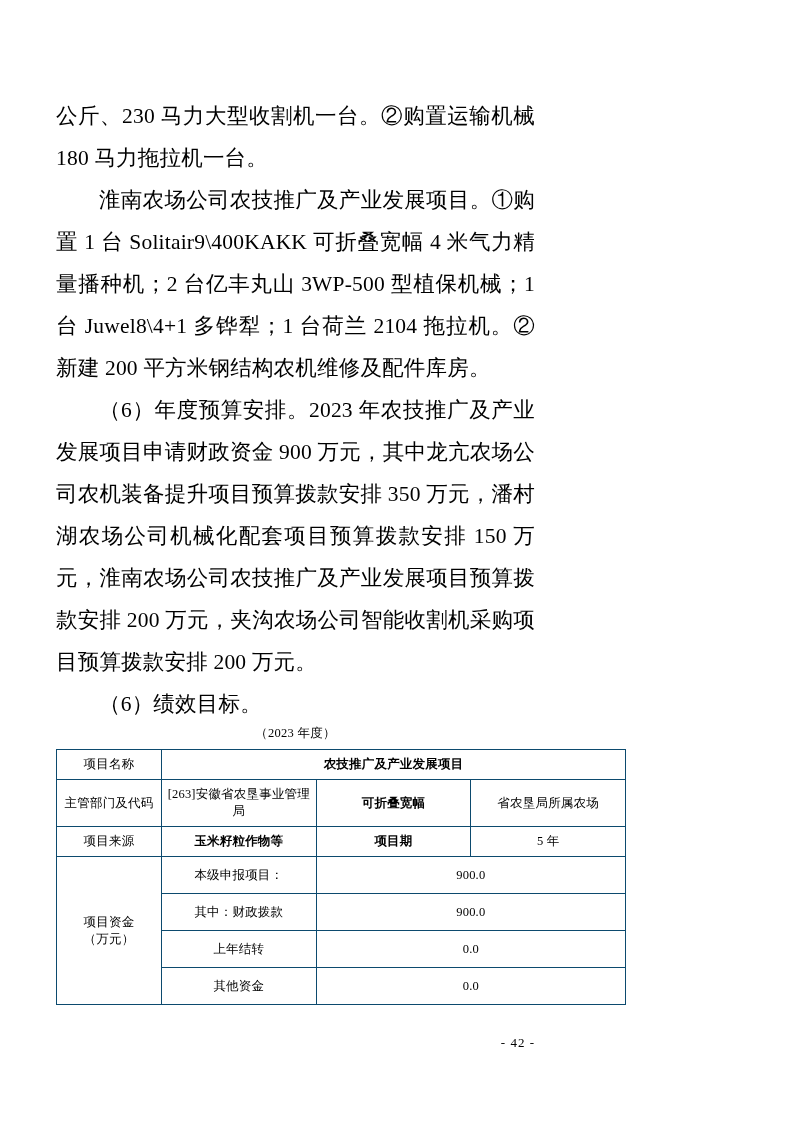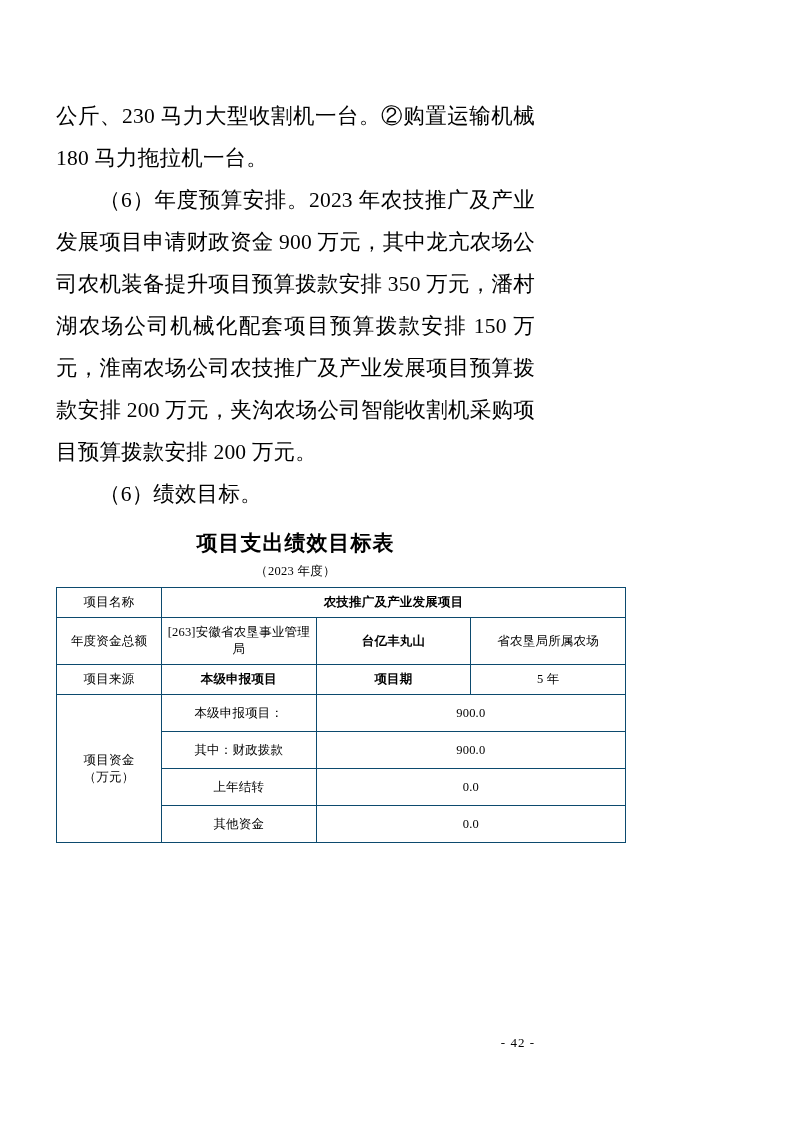--- a/index.html
+++ b/index.html
@@ -96,42 +96,42 @@
   }
   .row-tall td { height: 24px; }
 </style>
 </head>
 <body>
 
 <div class="page">
 
   <div class="body-text">
     <p class="para noindent">公斤、230 马力大型收割机一台。②购置运输机械 180 马力拖拉机一台。</p>
+    <p class="para">淮南农场公司农技推广及产业发展项目。①购置 1 台 Solitair9\400KAKK 可折叠宽幅 4 米气力精量播种机；2 台亿丰丸山 3WP-500 型植保机械；1 台 Juwel8\4+1 多铧犁；1 台荷兰 2104 拖拉机。②新建 200 平方米钢结构农机维修及配件库房。</p>
     <p class="para">（6）年度预算安排。2023 年农技推广及产业发展项目申请财政资金 900 万元，其中龙亢农场公司农机装备提升项目预算拨款安排 350 万元，潘村湖农场公司机械化配套项目预算拨款安排 150 万元，淮南农场公司农技推广及产业发展项目预算拨款安排 200 万元，夹沟农场公司智能收割机采购项目预算拨款安排 200 万元。</p>
     <p class="para">（6）绩效目标。</p>
   </div>
 
-  <div class="doc-title">项目支出绩效目标表</div>
   <div class="doc-subtitle">（2023 年度）</div>
 
   <table class="perf">
     <tbody>
       <tr>
         <td class="lbl">项目名称</td>
         <td colspan="3" class="bold">农技推广及产业发展项目</td>
       </tr>
       <tr>
-        <td class="lbl">年度资金总额</td>
+        <td class="lbl">主管部门及代码</td>
         <td colspan="1" style="width:290px;">[263]安徽省农垦事业管理局</td>
-        <td style="width:78px;" class="bold">台亿丰丸山</td>
+        <td style="width:78px;" class="bold">可折叠宽幅</td>
         <td>省农垦局所属农场</td>
       </tr>
       <tr>
         <td class="lbl">项目来源</td>
-        <td class="bold">本级申报项目</td>
+        <td class="bold">玉米籽粒作物等</td>
         <td class="bold">项目期</td>
         <td>5 年</td>
       </tr>
       <tr class="row-tall">
         <td class="unit-lbl fund-cell" rowspan="4">
           <div>项目资金</div>
           <div>（万元）</div>
         </td>
         <td class="sub-lbl">本级申报项目：</td>
         <td colspan="2" class="val">900.0</td>

